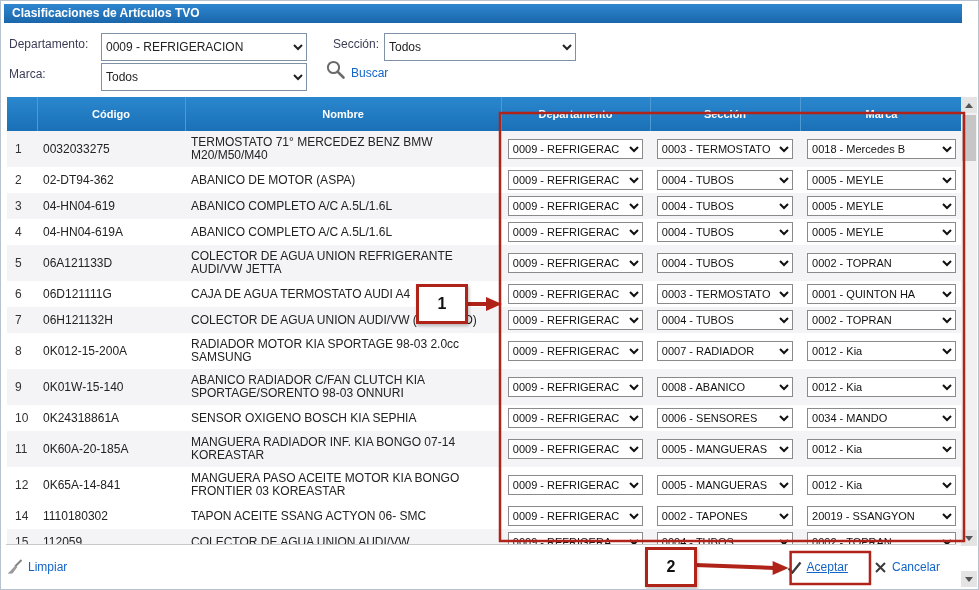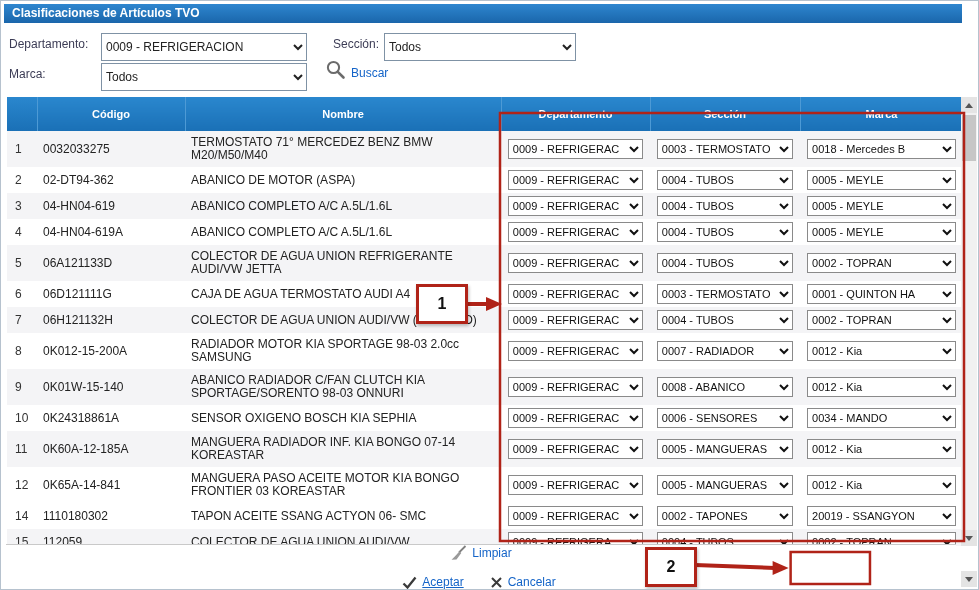--- a/index.html
+++ b/index.html
@@ -18,24 +18,24 @@
   tr.even{background:#ffffff;}
   td.c-num{padding-left:8px;color:#333;}
   td.c-sel{text-align:center;padding:3px 4px;}
   td.c-sel select{width:96%;font-size:11px;font-family:inherit;height:20px;border:1px solid #8a8a8a;background:#fff;color:#111;}
   .vscroll{position:absolute;right:1px;top:96px;width:16px;height:449px;background:#f1f1f1;}
   .sbtn{position:absolute;left:0;width:16px;height:16px;background:#e4e4e4;display:flex;align-items:center;justify-content:center;cursor:pointer;}
   .sthumb{position:absolute;left:1px;right:1px;top:18px;height:46px;background:#c6c6c6;}
   .corner-btn{position:absolute;right:1px;bottom:2px;width:16px;height:16px;background:#e4e4e4;display:flex;align-items:center;justify-content:center;cursor:pointer;}
   .tri-up{width:0;height:0;border-left:4px solid transparent;border-right:4px solid transparent;border-bottom:5px solid #555;}
   .tri-down{width:0;height:0;border-left:4px solid transparent;border-right:4px solid transparent;border-top:5px solid #555;}
-  .footer{position:absolute;left:5px;right:22px;bottom:0;height:44px;border-top:1px solid #c9c9c9;display:flex;align-items:center;justify-content:space-between;background:#fff;flex-direction:column;}
+  .footer{position:absolute;left:5px;right:22px;bottom:0;height:44px;border-top:1px solid #c9c9c9;display:flex;align-items:center;justify-content:space-between;background:#fff;}
   .fbtn{display:inline-flex;align-items:center;gap:5px;font-size:12px;color:#1464c8;text-decoration:none;cursor:pointer;}
   .fbtn .u{text-decoration:underline;}
-  .footer-right{display:flex;align-items:center;gap:26px;margin-right:4px;justify-content:center;}
+  .footer-right{display:flex;align-items:center;gap:26px;margin-right:16px;justify-content:center;}
   .ann-svg{position:absolute;left:0;top:0;width:979px;height:590px;pointer-events:none;z-index:40;}
   .callout{position:absolute;width:46px;height:34px;background:#fff;border:3px solid #b02318;display:flex;align-items:center;justify-content:center;font-size:16px;font-weight:bold;color:#111;z-index:41;pointer-events:none;box-shadow:1px 2px 3px rgba(0,0,0,0.25);}
 </style>
 </head>
 <body>
 
 <div class="dialog">
 
   <div class="titlebar">
     <span>Clasificaciones de Artículos TVO</span>
@@ -162,21 +162,21 @@
           <tr class="even">
             <td class="c-num">10</td>
             <td class="c-cod">0K24318861A</td>
             <td class="c-nom">SENSOR OXIGENO BOSCH KIA SEPHIA</td>
             <td class="c-sel"><select><option>0009 - REFRIGERAC</option></select></td>
             <td class="c-sel"><select><option>0006 - SENSORES</option></select></td>
             <td class="c-sel"><select><option>0034 - MANDO</option></select></td>
           </tr>
           <tr class="odd">
             <td class="c-num">11</td>
-            <td class="c-cod">0K60A-12-185A</td>
+            <td class="c-cod">0K60A-20-185A</td>
             <td class="c-nom">MANGUERA RADIADOR INF. KIA BONGO 07-14 KOREASTAR</td>
             <td class="c-sel"><select><option>0009 - REFRIGERAC</option></select></td>
             <td class="c-sel"><select><option>0005 - MANGUERAS</option></select></td>
             <td class="c-sel"><select><option>0012 - Kia</option></select></td>
           </tr>
           <tr class="even">
             <td class="c-num">12</td>
             <td class="c-cod">0K65A-14-841</td>
             <td class="c-nom">MANGUERA PASO ACEITE MOTOR KIA BONGO FRONTIER 03 KOREASTAR</td>
             <td class="c-sel"><select><option>0009 - REFRIGERAC</option></select></td>

